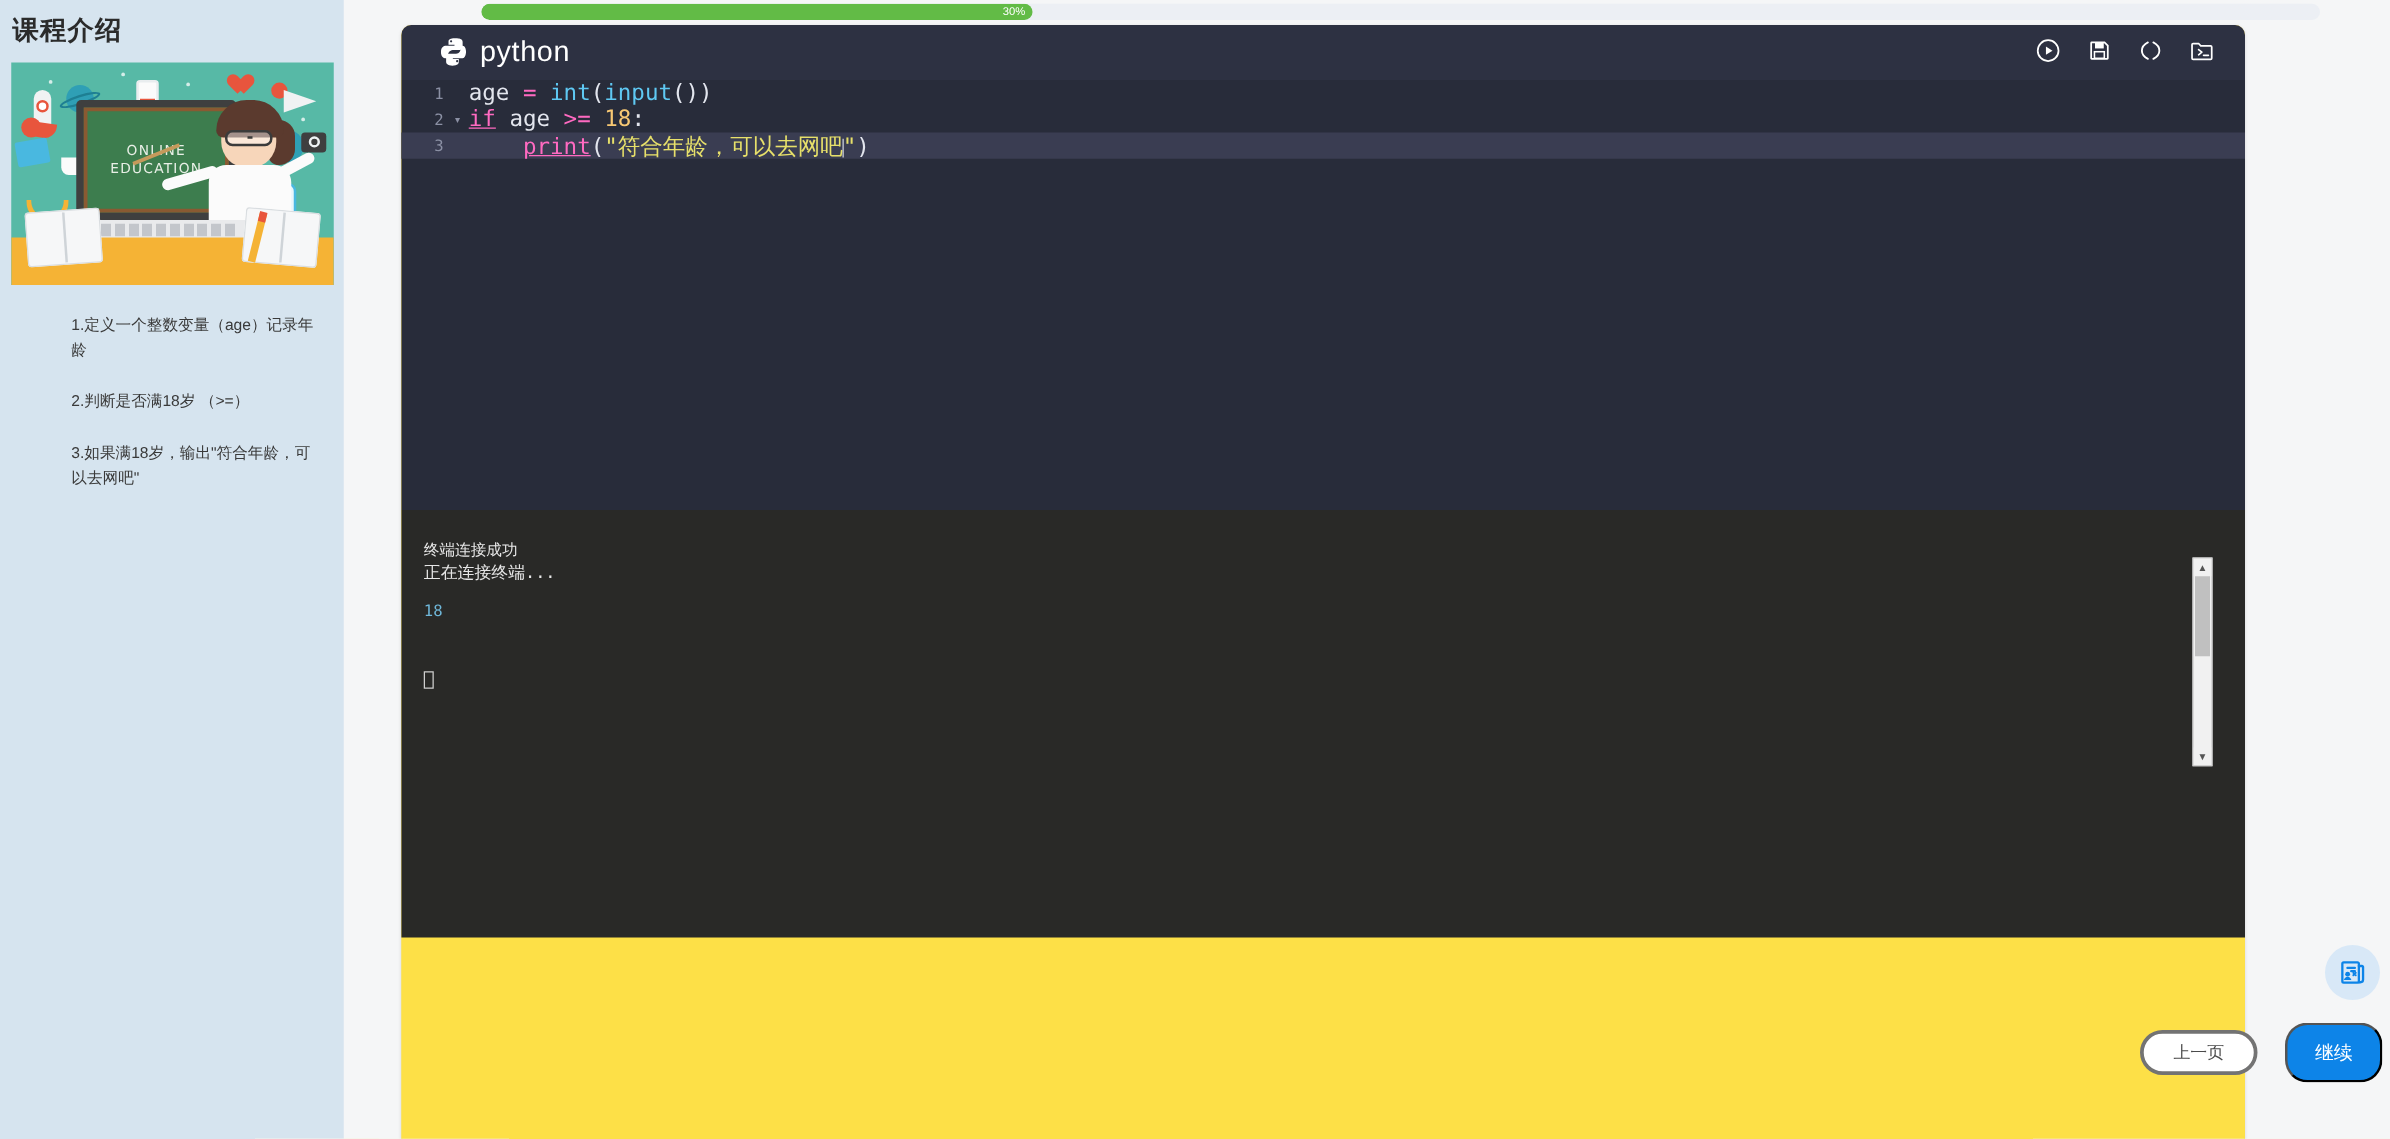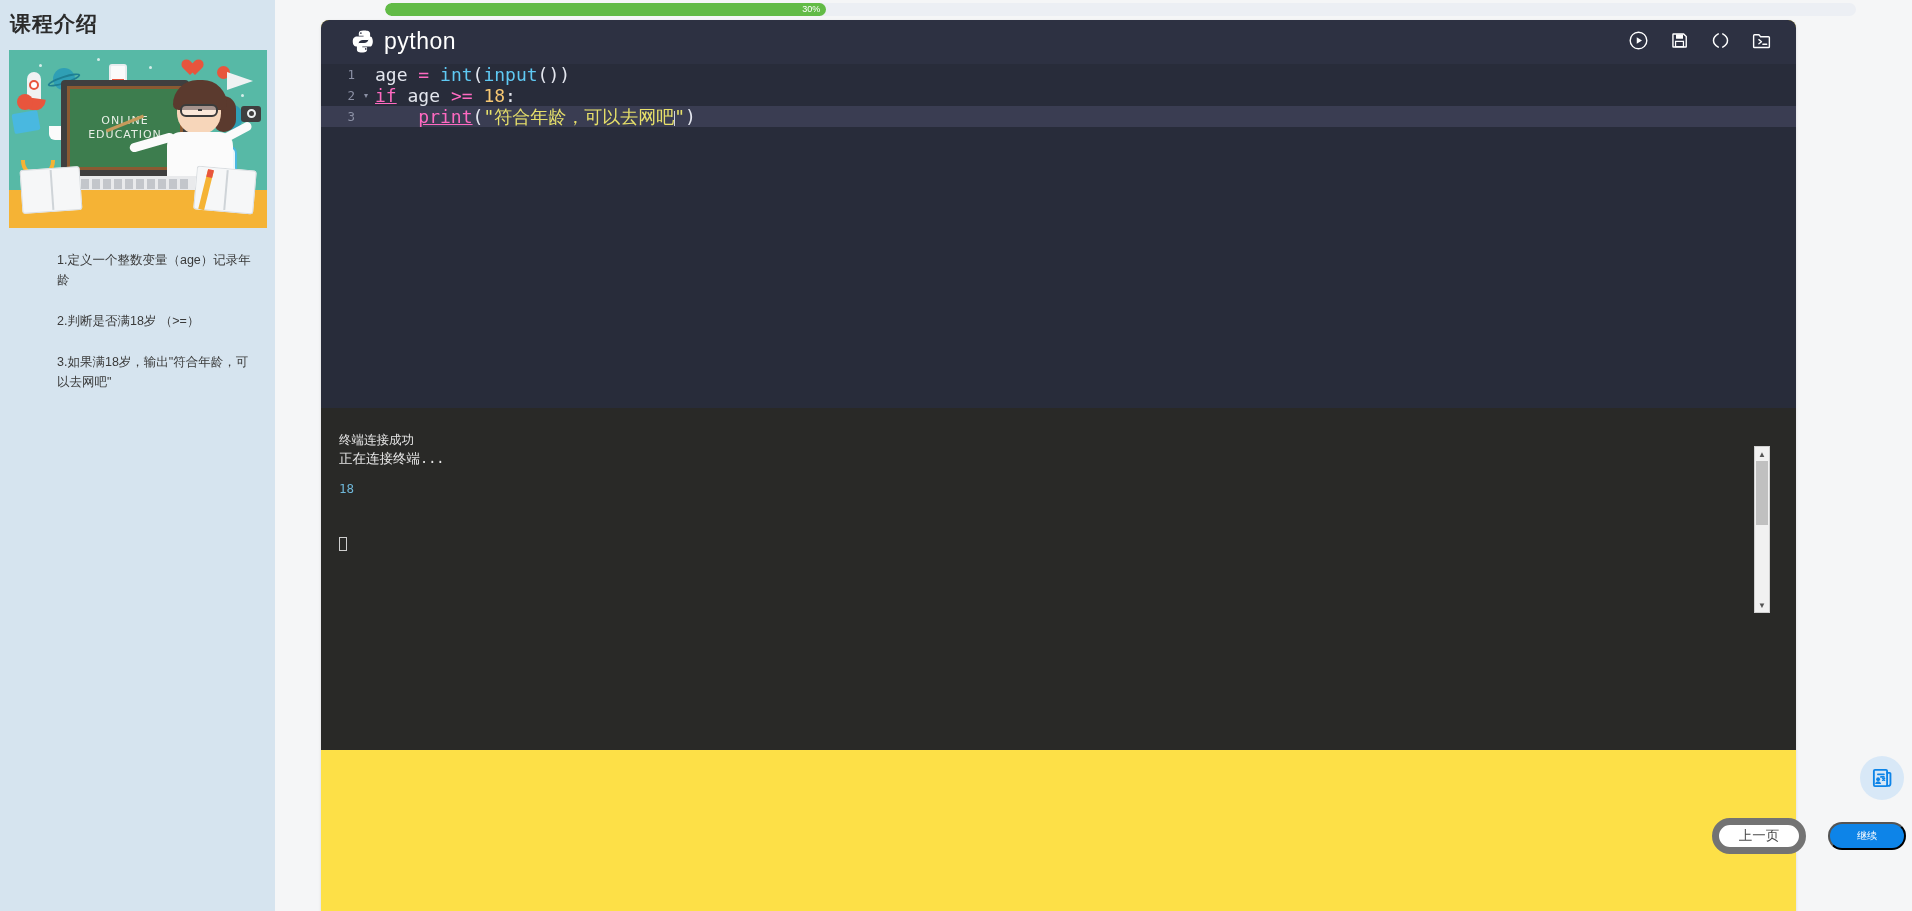--- a/index.html
+++ b/index.html
@@ -248,27 +248,27 @@
     background: #d8e8f7; border-radius: 50%;
     display: flex; align-items: center; justify-content: center; cursor: pointer;
   }
 
   #footer-nav {
     position: absolute; right: 34px; top: 818px;
     display: flex; align-items: center; gap: 22px;
   }
   #prev-button {
     width: 94px; height: 36px; border-radius: 18px;
-    background: #ffffff; border: 7px solid #737373; color: #4a4a4a;
+    background: #ffffff; border: 3px solid #737373; color: #4a4a4a;
     font-size: 13.5px; display: flex; align-items: center; justify-content: center; cursor: pointer;
   }
   #continue-button {
-    width: 78px; height: 28px; border-radius: 18px;
+    width: 78px; height: 48px; border-radius: 18px;
     background: #0d84e8; color: #ffffff;
-    font-size: 10px; display: flex; align-items: center; justify-content: center; cursor: pointer;
+    font-size: 15px; display: flex; align-items: center; justify-content: center; cursor: pointer;
   }
 </style>
 </head>
 <body>
 
 <div id="root">
 
   <aside id="sidebar">
     <h1 id="sidebar-title">课程介绍</h1>
 

